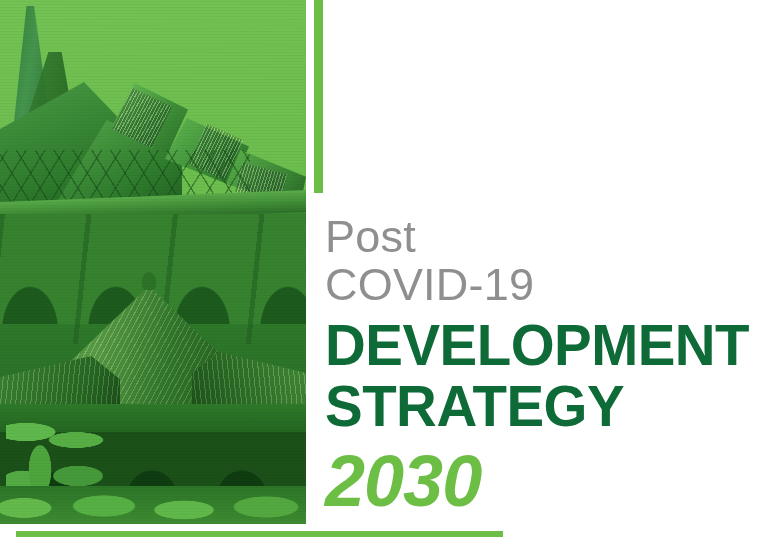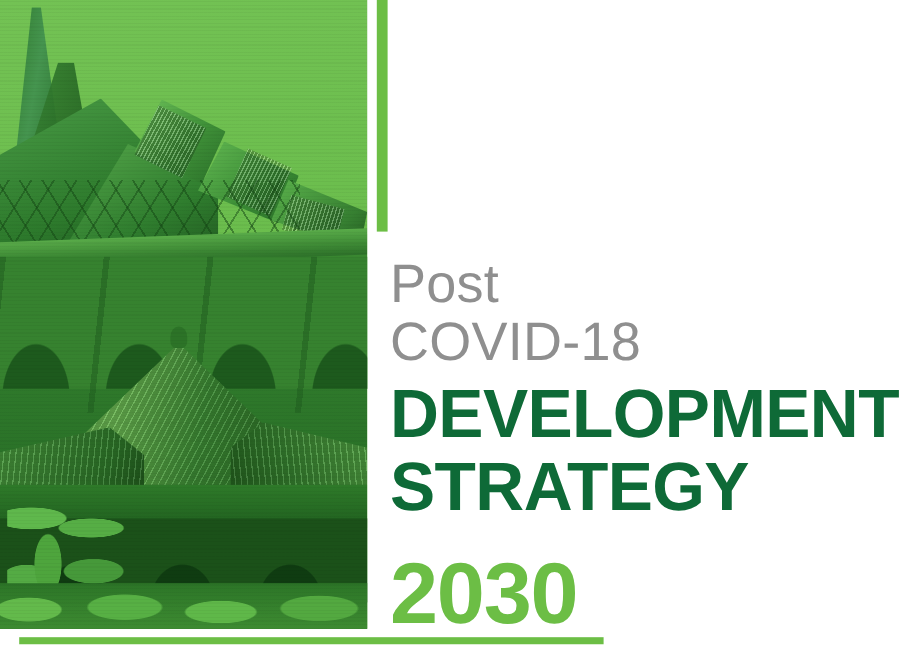--- a/index.html
+++ b/index.html
@@ -351,22 +351,23 @@
   .t-dev { margin-top: 8px; }
   .t-strat { margin-top: 2px; }
 
   .t-year {
     font-family: "Liberation Sans Narrow", "Liberation Sans", sans-serif;
     font-weight: 700;
     font-size: 72px;
     line-height: 74px;
     letter-spacing: -1px;
     color: #6CBE45;
-    margin-top: 22px;
+    margin-top: 8px;
     white-space: nowrap;
+    font-style: italic;
   }
 </style>
 </head>
 <body>
 
 <div id="cover">
 
   <div class="photo-block">
     <div class="sky"></div>
     <div class="building-base"></div>
@@ -407,19 +408,19 @@
 
     <div class="grain"></div>
   </div>
 
   <div class="accent-bar-vertical" style="background:#6CBE45"></div>
 
   <div class="accent-bar-bottom" style="background:#6CBE45"></div>
 
   <div class="title-block">
     <div class="t-post">Post</div>
-    <div class="t-covid">COVID-18</div>
+    <div class="t-covid">COVID-19</div>
     <div class="t-dev">DEVELOPMENT</div>
     <div class="t-strat">STRATEGY</div>
     <div class="t-year">2030</div>
   </div>
 
 </div>
 
 </body></html>

